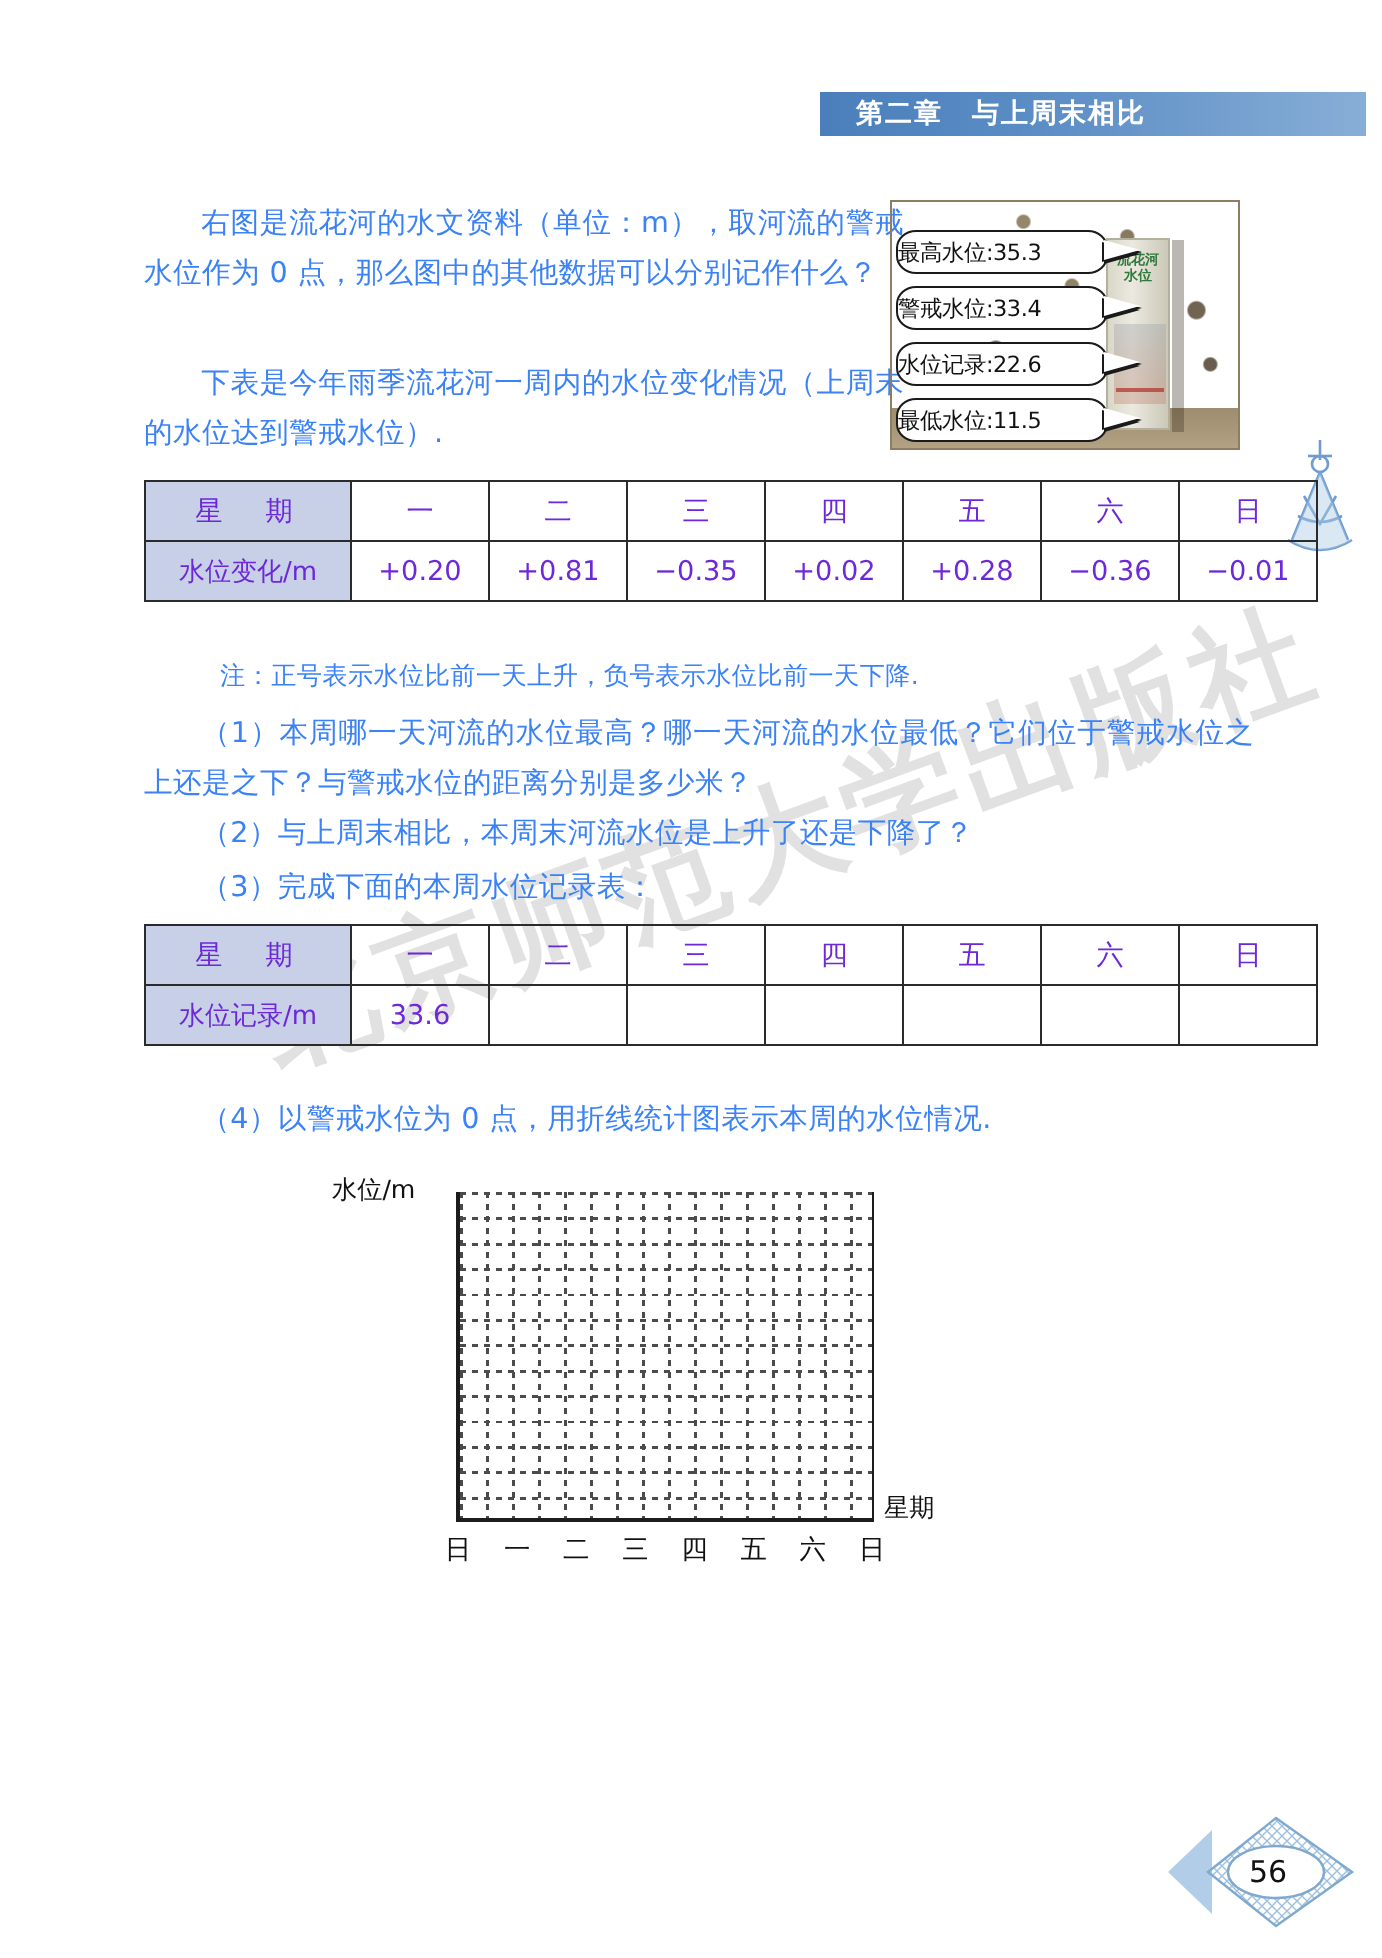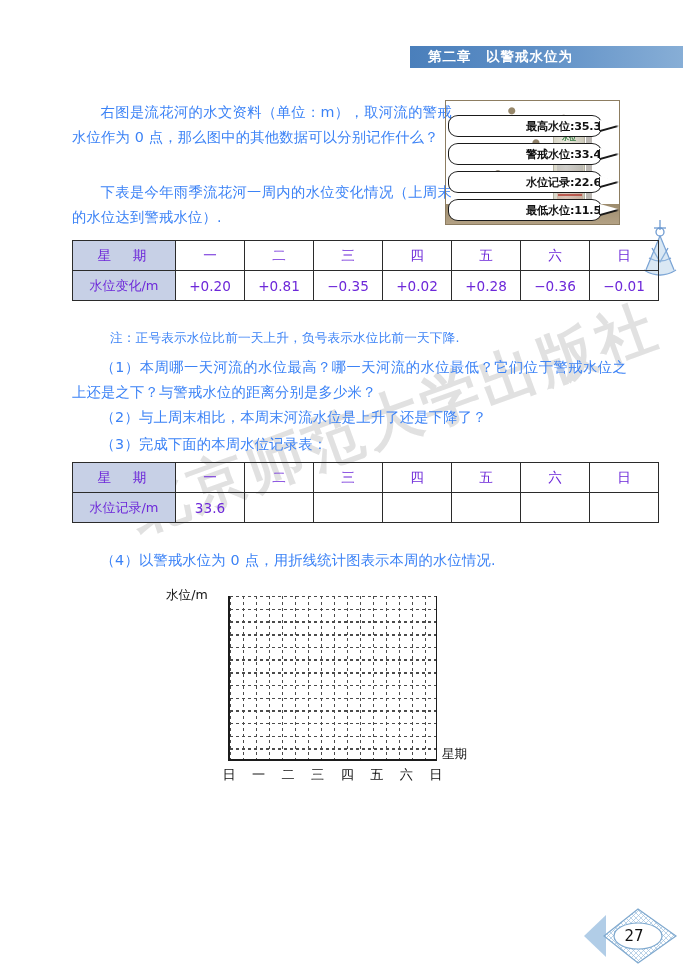--- a/index.html
+++ b/index.html
@@ -82,22 +82,22 @@
   }
   .post .redline{
     position:absolute;left:4px;top:74px;width:24px;height:2px;background:#b2382f;opacity:.75;
   }
   .post .shadow{
     position:absolute;left:32px;top:0;width:6px;height:96px;background:rgba(60,50,35,.35);
   }
   .callout{
     position:absolute;left:2px;width:104px;height:20px;
     background:#ffffff;border:1.4px solid #1a1a1a;border-radius:10px/9px;
-    display:flex;align-items:center;justify-content:flex-end;
-    font-size:11.2px;font-weight:bold;color:#111;white-space:nowrap;letter-spacing:-.2px;padding-left:48px;
+    display:flex;align-items:center;justify-content:flex-start;
+    font-size:11.2px;font-weight:normal;color:#111;white-space:nowrap;letter-spacing:-.2px;
   }
   .callout .tail{
     position:absolute;right:-17px;top:4px;width:0;height:0;
     border-top:5px solid transparent;border-bottom:5px solid transparent;
     border-left:18px solid #ffffff;
     filter:drop-shadow(1px 1px 0 #1a1a1a) drop-shadow(-1px 1px 0 #1a1a1a);
   }
   #c1{top:14px;} #c2{top:42px;} #c3{top:70px;} #c4{top:98px;}
 
   
@@ -166,21 +166,21 @@
   }
 </style>
 </head>
 <body>
 
 <div class="page">
 
   <div class="watermark">北京师范大学出版社</div>
 
   <div class="headbar">
-    <div class="htxt">第二章　以警戒水位为</div>
+    <div class="htxt">第二章　与上周末相比</div>
   </div>
 
   <div class="para indent" id="p1">右图是流花河的水文资料（单位：m），取河流的警戒水位作为 0 点，那么图中的其他数据可以分别记作什么？</div>
 
   <div class="para indent" id="p2">下表是今年雨季流花河一周内的水位变化情况（上周末的水位达到警戒水位）.</div>
 
   <div class="photo">
     <div class="rocks"></div>
     <div class="ground"></div>
     <div class="post">
@@ -303,16 +303,16 @@
     <svg width="110" height="66" viewBox="0 0 110 66">
       <defs>
         <pattern id="mesh" width="5" height="5" patternUnits="userSpaceOnUse">
           <path d="M0 0 L5 5 M5 0 L0 5" stroke="#9dc0de" stroke-width=".7" fill="none"></path>
         </pattern>
       </defs>
       <path d="M8 33 L30 12 L30 54 Z" fill="#a8c8e4" opacity=".9"></path>
       <path d="M28 33 L62 6 L100 33 L62 60 Z" fill="url(#mesh)" stroke="#7fa9cf" stroke-width="1.2"></path>
       <ellipse cx="62" cy="33" rx="24" ry="13" fill="#ffffff" stroke="#7fa9cf" stroke-width="1.2"></ellipse>
     </svg>
-    <div class="num">27</div>
+    <div class="num">56</div>
   </div>
 
 </div>
 
 </body></html>

